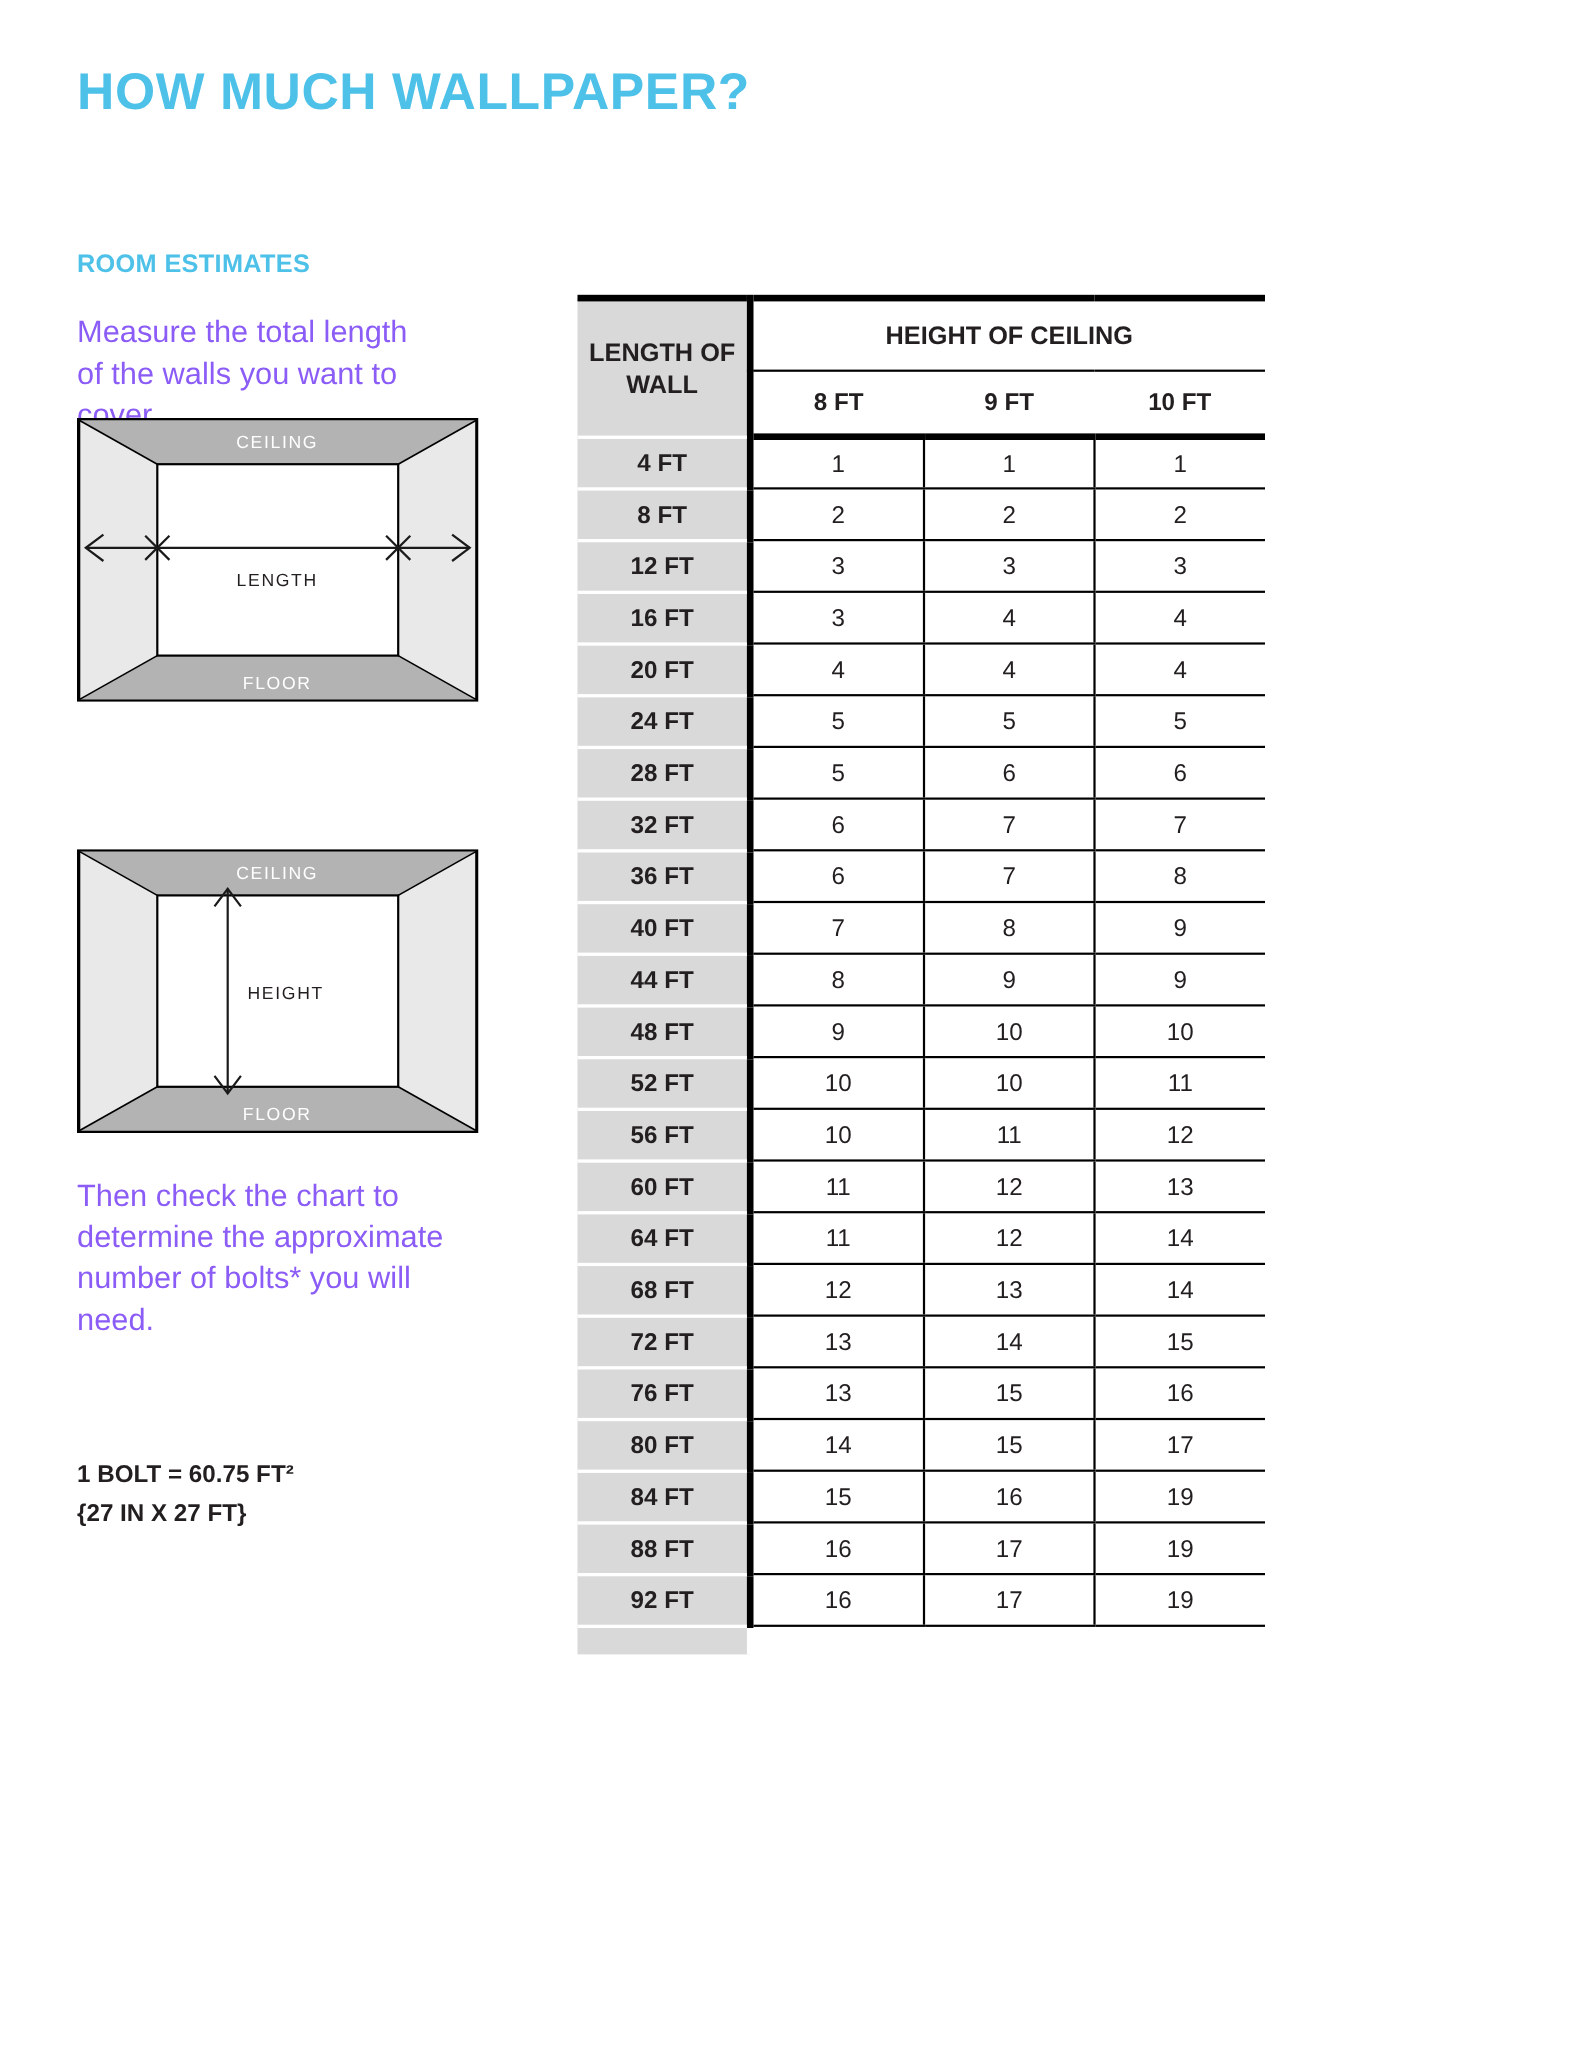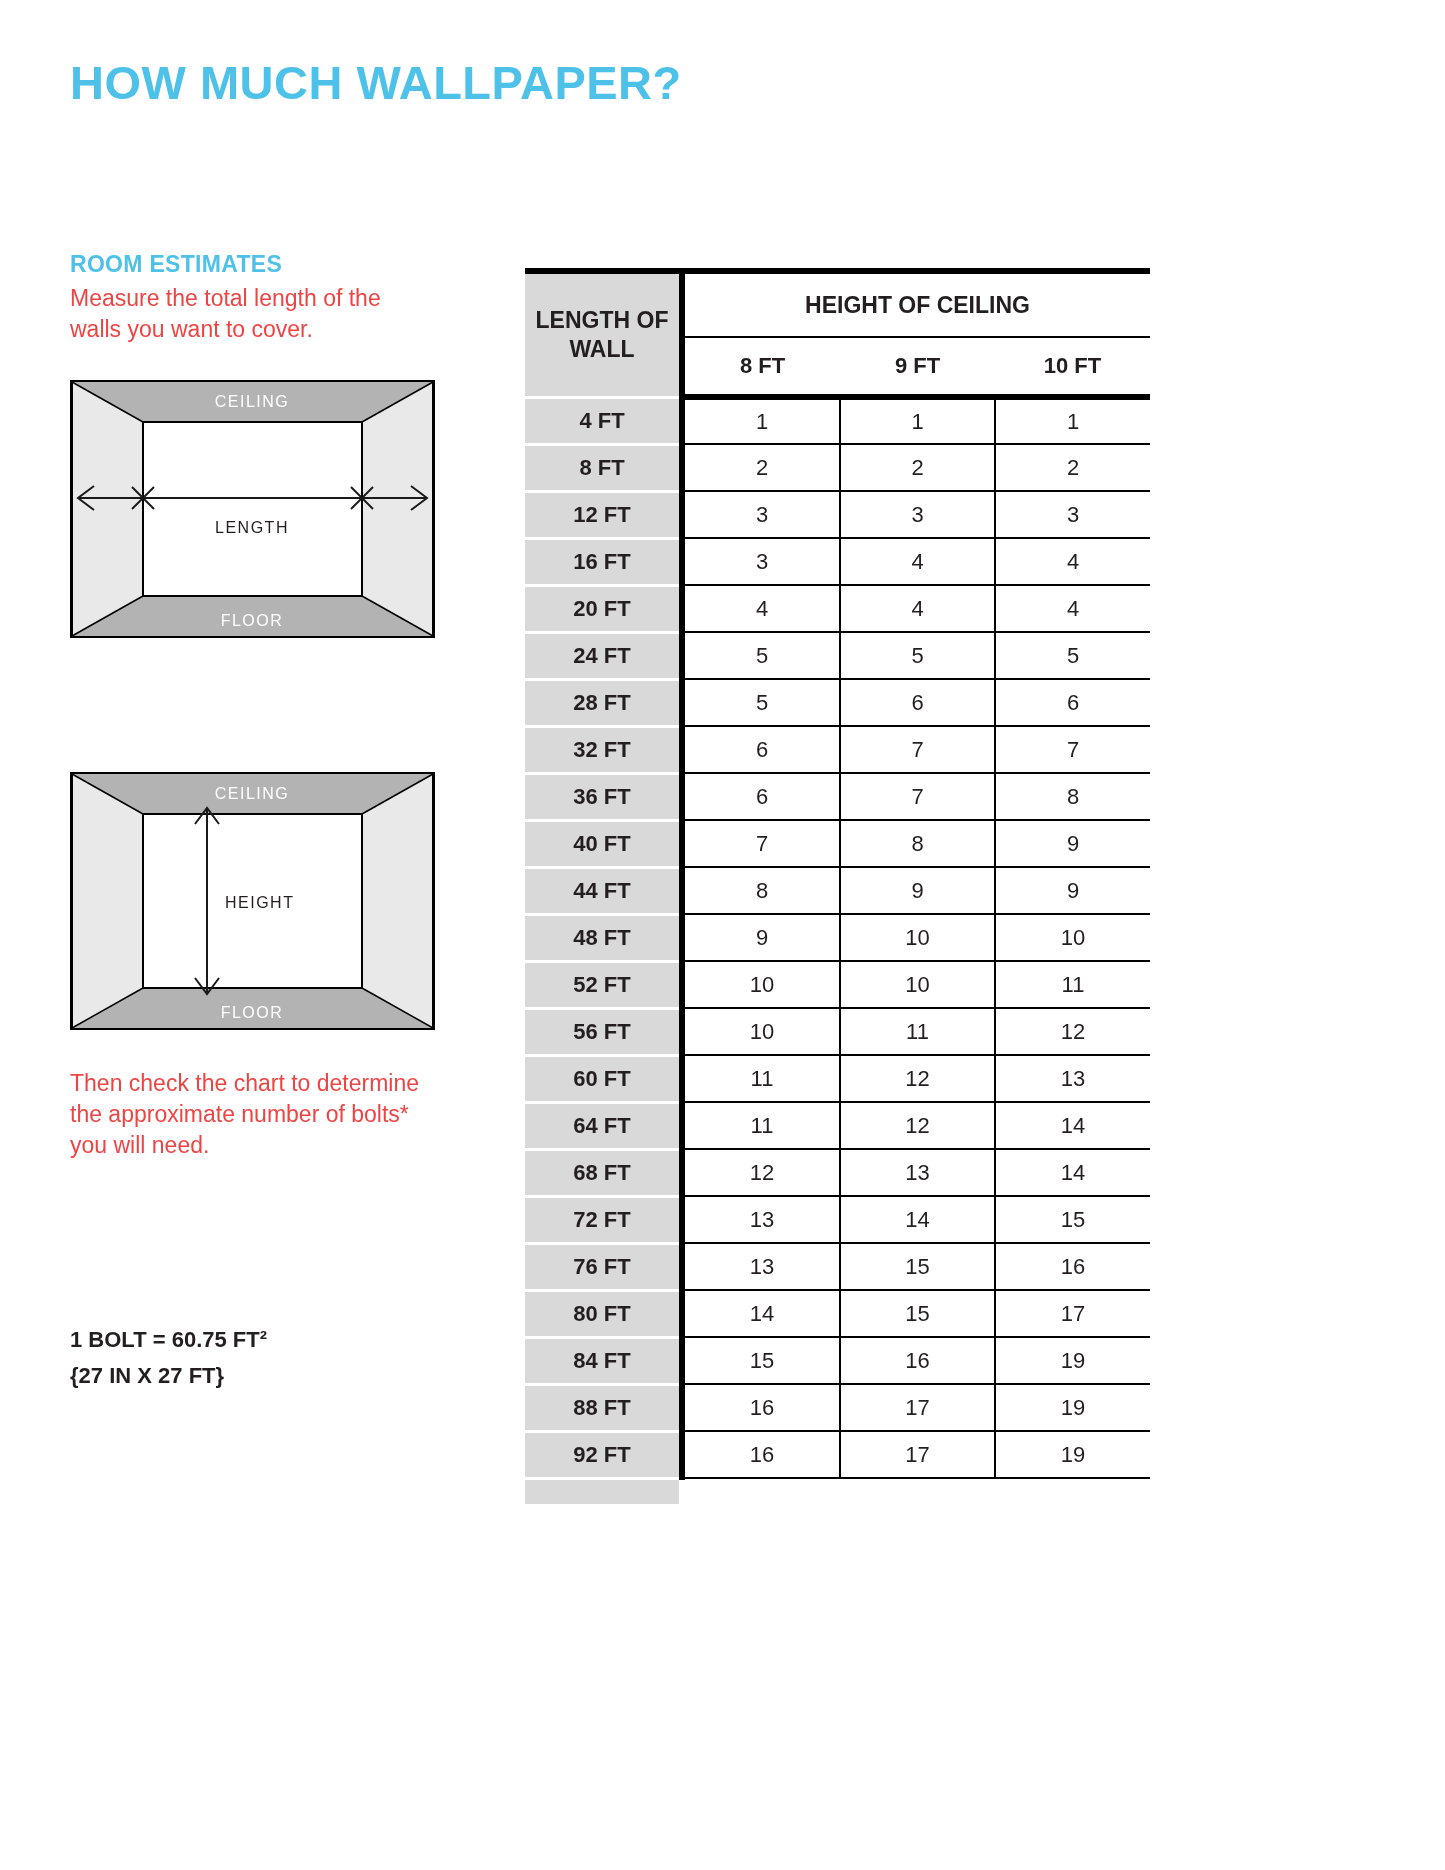--- a/index.html
+++ b/index.html
@@ -19,29 +19,28 @@
     font-size: 47px;
     font-weight: bold;
     color: #4ec1e8;
     letter-spacing: 0.5px;
   }
   .section-head {
     font-size: 23px;
     font-weight: bold;
     color: #4ec1e8;
     letter-spacing: 0.3px;
-    margin-top: 25px;
   }
   #room-head { position: absolute; left: 70px; top: 226px; }
   #table-head { position: absolute; left: 525px; top: 226px; width: 612px; text-align: center; }
   .para {
     position: absolute;
-    font-size: 23px;
+    font-size: 28px;
     line-height: 1.34;
-    color: #ef4444;
+    color: #8b5cf6;
   }
   #para-length { left: 70px; top: 283px; width: 330px; }
   #para-height { left: 70px; top: 676px; width: 250px; }
   #para-chart  { left: 70px; top: 1068px; width: 355px; }
   .diagram { position: absolute; width: 365px; height: 258px; }
   #diagram-length { left: 70px; top: 380px; }
   #diagram-height { left: 70px; top: 772px; }
   .diagram svg { display: block; width: 100%; height: 100%; }
   .diag-label {
     font-family: "Liberation Sans", sans-serif;

